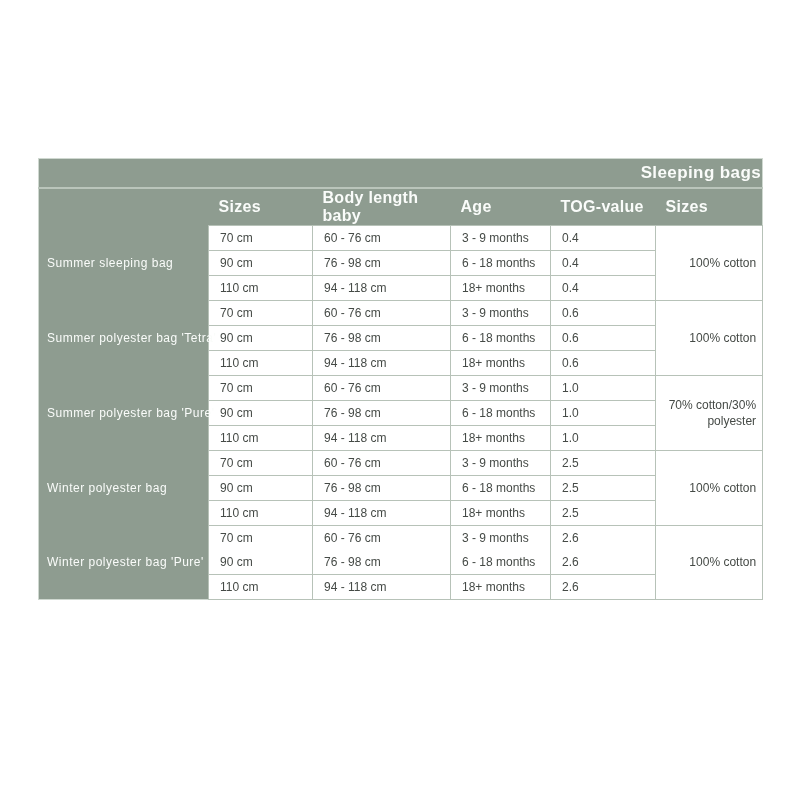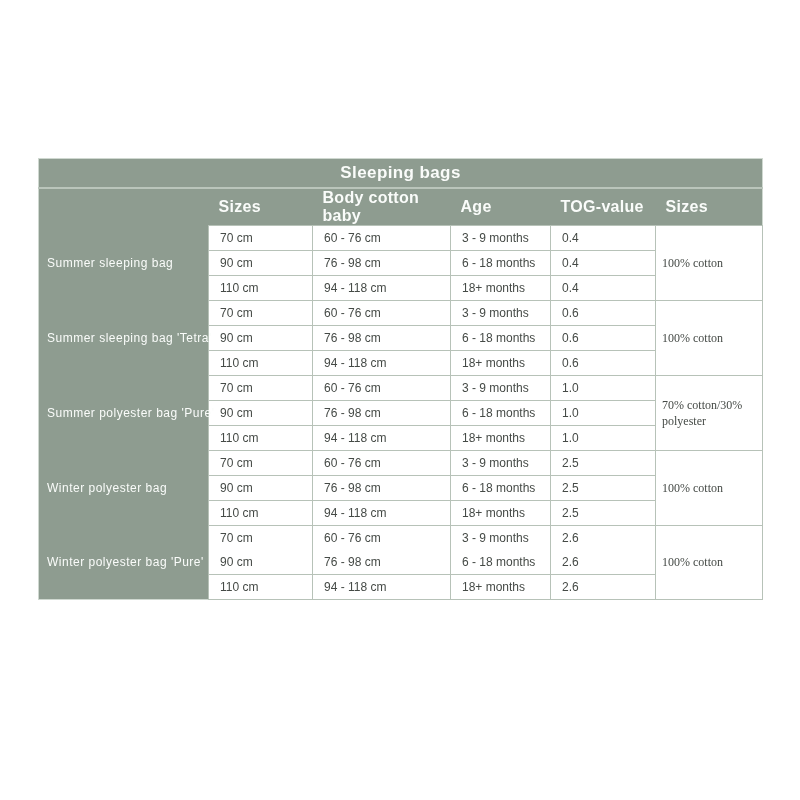--- a/index.html
+++ b/index.html
@@ -22,21 +22,21 @@
     width: 724px;
     border-collapse: collapse;
     table-layout: fixed;
     border: 1px solid var(--outer_border, #cfd8d0);
   }
   td.title-cell {
     background: var(--green, #8e9c90);
     color: var(--header_text, #fafcfa);
     font-size: 17px;
     font-weight: bold;
-    text-align: center;
+    text-align: right;
     height: 26px;
     letter-spacing: 0.4px;
     border-bottom: 2px solid var(--separator, #bac5bb);
   }
   tr.head th {
     background: var(--green, #8e9c90);
     color: var(--header_text, #fafcfa);
     font-size: 16px;
     font-weight: bold;
     text-align: left;
@@ -63,25 +63,24 @@
     font-size: 12px;
     font-weight: normal;
     text-align: left;
     padding: 0 4px 0 8px;
     letter-spacing: 0.5px;
     border: none;
     vertical-align: middle;
     white-space: nowrap;
   }
   tbody td.fabric {
-    text-align: left;
+    text-align: right;
     padding: 0 6px;
     white-space: normal;
     line-height: 1.35;
-    font-family: Liberation Serif, serif;
   }
   
   td.nb { border-bottom: none; }
   td.nt { border-top: none; }
 </style>
 </head>
 <body>
 
 <div class="canvas">
   <table class="sleeping-bags">
@@ -93,21 +92,21 @@
       <col style="width:105px">
       <col style="width:107px">
     </colgroup>
     <thead>
       <tr>
         <td class="title-cell" colspan="6">Sleeping bags</td>
       </tr>
       <tr class="head">
         <th></th>
         <th>Sizes</th>
-        <th>Body cotton baby</th>
+        <th>Body length baby</th>
         <th>Age</th>
         <th>TOG-value</th>
         <th>Sizes</th>
       </tr>
     </thead>
 
     <tbody>
       <tr>
         <th class="glabel" rowspan="3">Summer sleeping bag</th>
         <td>70 cm</td>
@@ -125,21 +124,21 @@
       <tr>
         <td>110 cm</td>
         <td>94 - 118 cm</td>
         <td>18+ months</td>
         <td>0.4</td>
       </tr>
     </tbody>
 
     <tbody>
       <tr>
-        <th class="glabel" rowspan="3">Summer sleeping bag 'Tetra'</th>
+        <th class="glabel" rowspan="3">Summer polyester bag 'Tetra'</th>
         <td>70 cm</td>
         <td>60 - 76 cm</td>
         <td>3 - 9 months</td>
         <td>0.6</td>
         <td class="fabric" rowspan="3">100% cotton</td>
       </tr>
       <tr>
         <td>90 cm</td>
         <td>76 - 98 cm</td>
         <td>6 - 18 months</td>

